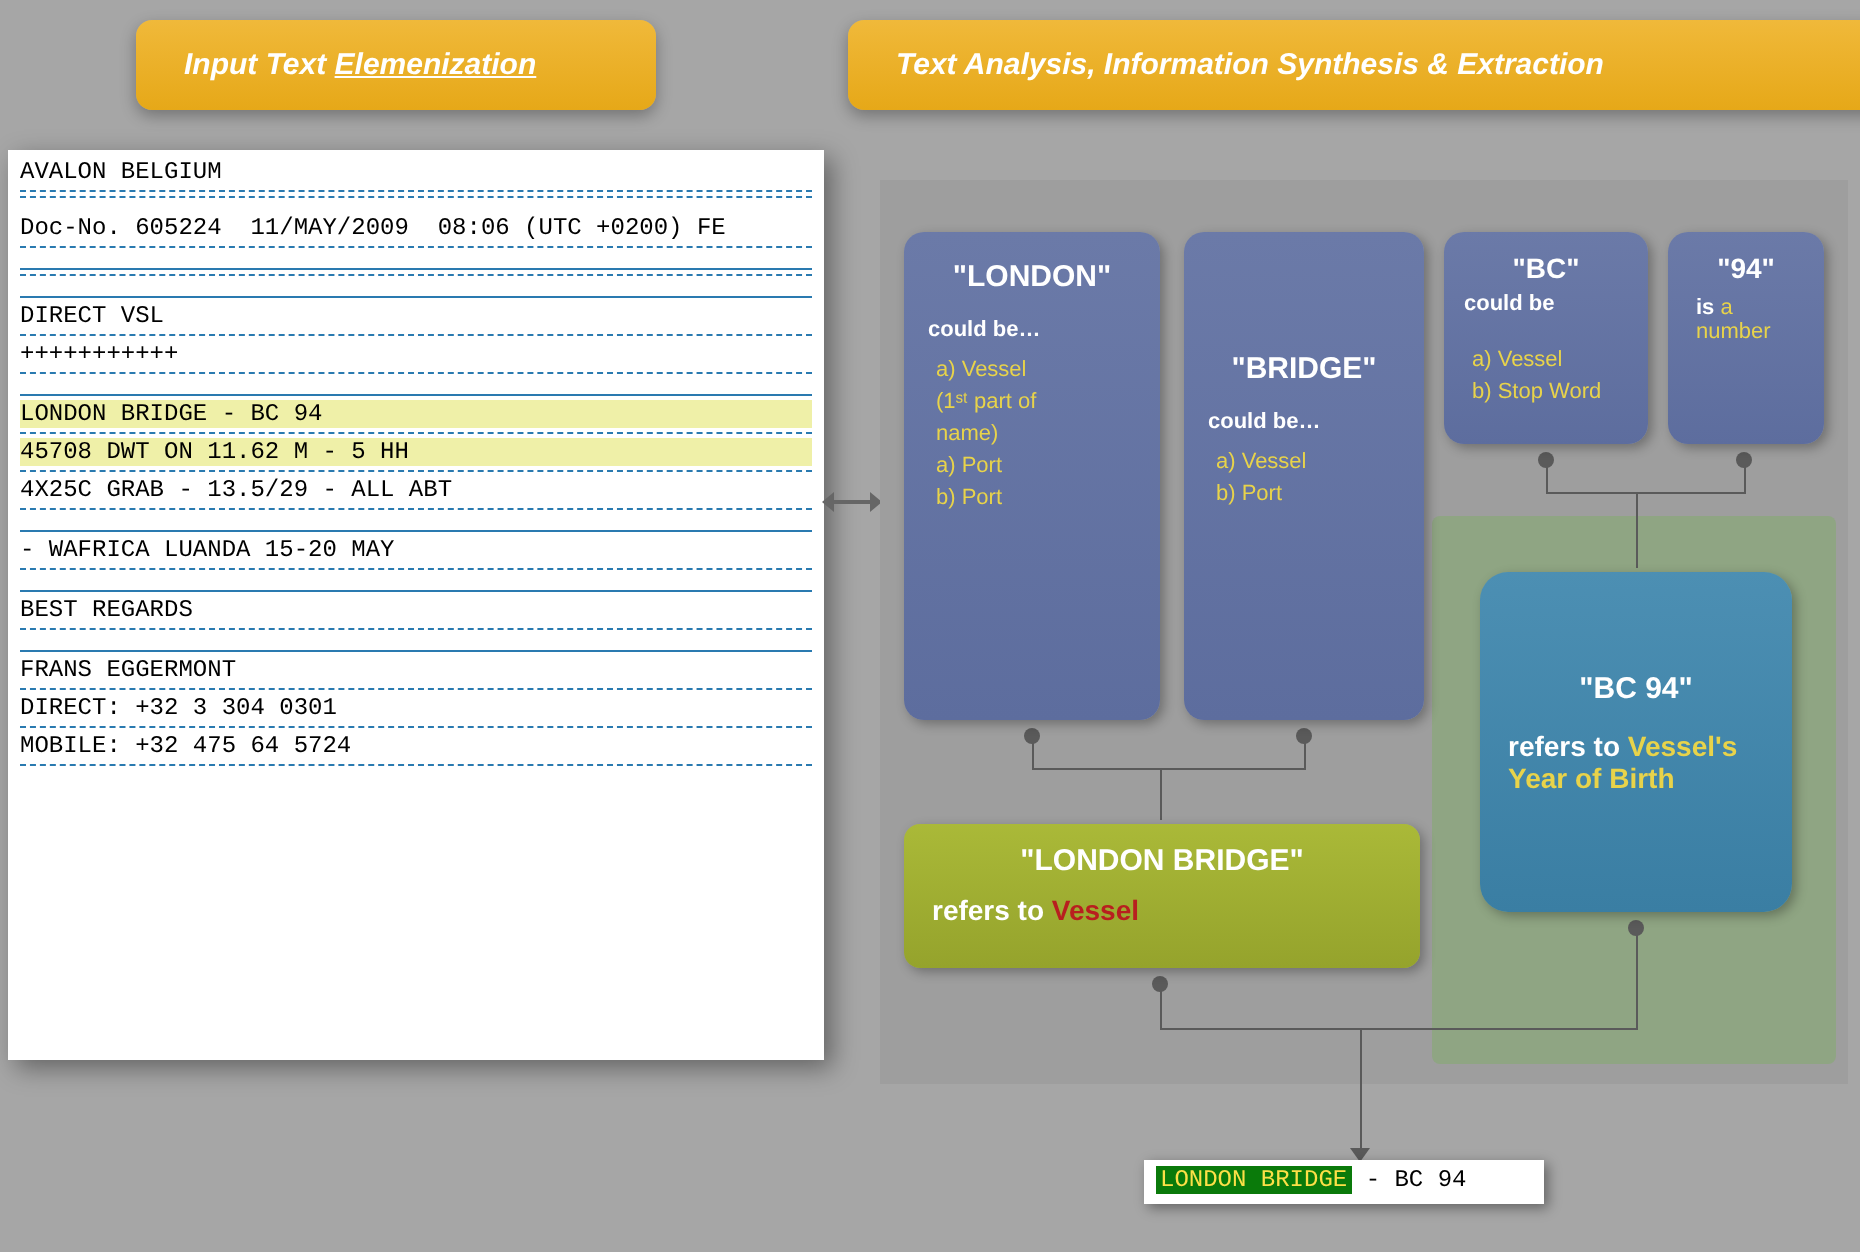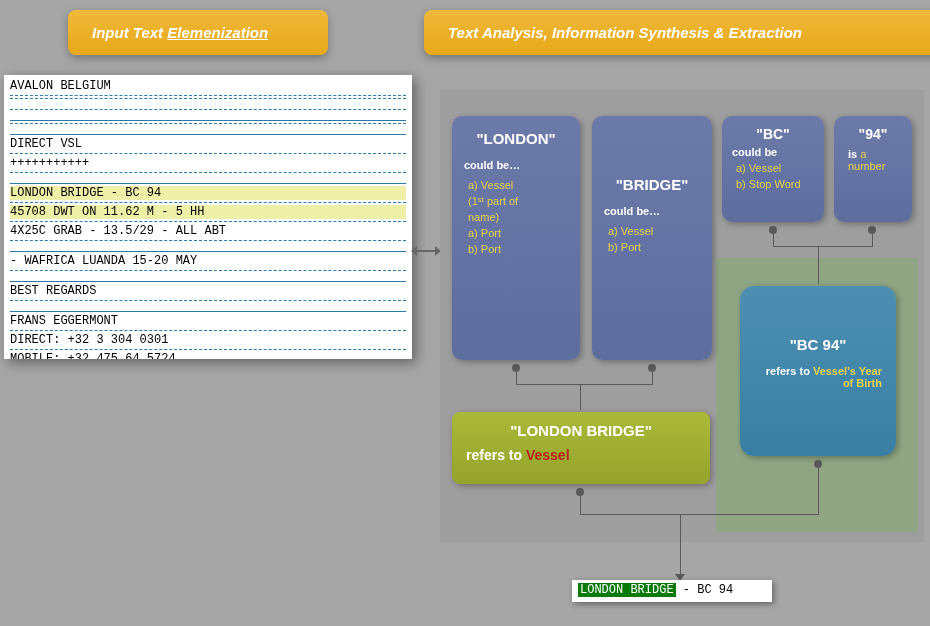--- a/index.html
+++ b/index.html
@@ -25,21 +25,21 @@
   }
   .header-left { top: 10px; left: 68px; width: 260px; }
   .header-right { top: 10px; left: 424px; width: 556px; }
   .underline { text-decoration: underline; }
   
   .input-panel {
     position: absolute;
     top: 75px;
     left: 4px;
     width: 408px;
-    height: 284px;
+    height: 455px;
     background: #fff;
     box-shadow: 4px 4px 12px rgba(0,0,0,0.4);
     font-family: "Courier New", monospace;
     font-size: 12px;
     line-height: 14px;
     color: #000;
     padding: 4px 6px;
     overflow: hidden;
   }
   .input-panel .line { white-space: pre; }
@@ -143,21 +143,21 @@
     height: 170px;
     background: linear-gradient(to bottom, #4c8fb3 0%, #3a7ea3 100%);
     border-radius: 14px;
     box-shadow: 2px 2px 6px rgba(0,0,0,0.3);
     color: #fff;
     font-size: 12px;
     padding: 50px 14px 10px;
     text-align: center;
   }
   .card-bc94 .title { font-weight: bold; font-size: 15px; margin-bottom: 12px;}
-  .card-bc94 .sub { font-weight: bold; font-size: 11px; text-align:right; }
+  .card-bc94 .sub { font-weight: bold; font-size: 14px; text-align:left; }
   .card-bc94 .hl { color: #e8d34a; }
   
   .connector {
     position: absolute;
     background: #5a5a5a;
   }
   .dot {
     position: absolute;
     width: 8px; height: 8px;
     background: #5a5a5a;
@@ -172,39 +172,40 @@
     height: 22px;
     background: #fff;
     box-shadow: 2px 2px 6px rgba(0,0,0,0.4);
     font-family: "Courier New", monospace;
     font-size: 12px;
     padding: 3px 6px;
     color: #000;
   }
   .result-box .green-hl {
     background: #0a7a0a;
-    color: #ffffff;
+    color: #fde047;
     padding: 0 2px;
   }
 </style>
 </head>
 <body>
 
 <div class="header-pill header-left">
   <span>Input Text </span><span class="underline">Elemenization</span>
 </div>
 <div class="header-pill header-right">
   <span>Text Analysis, Information Synthesis &amp; Extraction</span>
 </div>
 
 <div class="input-panel">
   <div class="line">AVALON BELGIUM</div>
   <div class="sep-dashed"></div>
   <div class="sep-dashed"></div>
   <div style="height:6px"></div>
+  <div class="line">Doc-No. 605224  11/MAY/2009  08:06 (UTC +0200) FE</div>
   <div class="sep-dashed"></div>
   <div style="height:6px"></div>
   <div class="sep-solid"></div>
   <div class="sep-dashed"></div>
   <div style="height:6px"></div>
   <div class="sep-solid"></div>
   <div class="line">DIRECT VSL</div>
   <div class="sep-dashed"></div>
   <div class="line">+++++++++++</div>
   <div class="sep-dashed"></div>
@@ -273,21 +274,21 @@
 
   <div class="card card-bridge">
     <div class="title">"BRIDGE"</div>
     <div class="sub">could be…</div>
     <div class="opt">a)  Vessel</div>
     <div class="opt">b)  Port</div>
   </div>
 
   <div class="card card-bc">
     <div class="title" style="font-size:14px;margin-bottom:4px;">"BC"</div>
-    <div class="sub" style="margin-bottom:2px;">could be</div>
+    <div class="sub" style="margin-bottom:14px;">could be</div>
     <div class="opt">a)  Vessel</div>
     <div class="opt">b)  Stop Word</div>
   </div>
 
   <div class="card card-94">
     <div class="title" style="font-size:14px;margin-bottom:6px;">"94"</div>
     <div style="font-size:11px; text-align:left; padding-left:4px;">
       <span style="font-weight:bold;">is </span><span class="num">a number</span>
     </div>
   </div>

